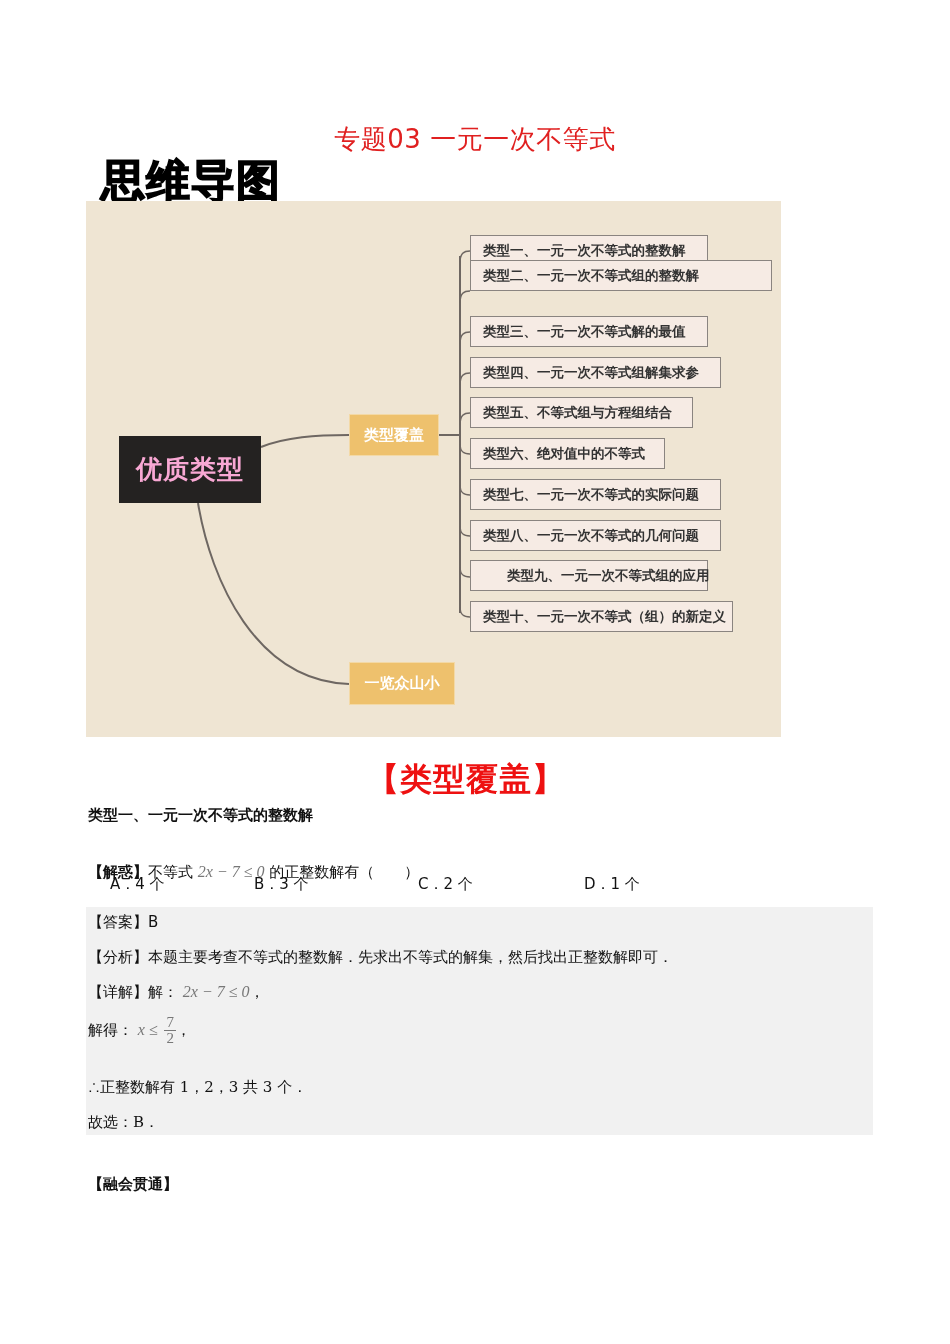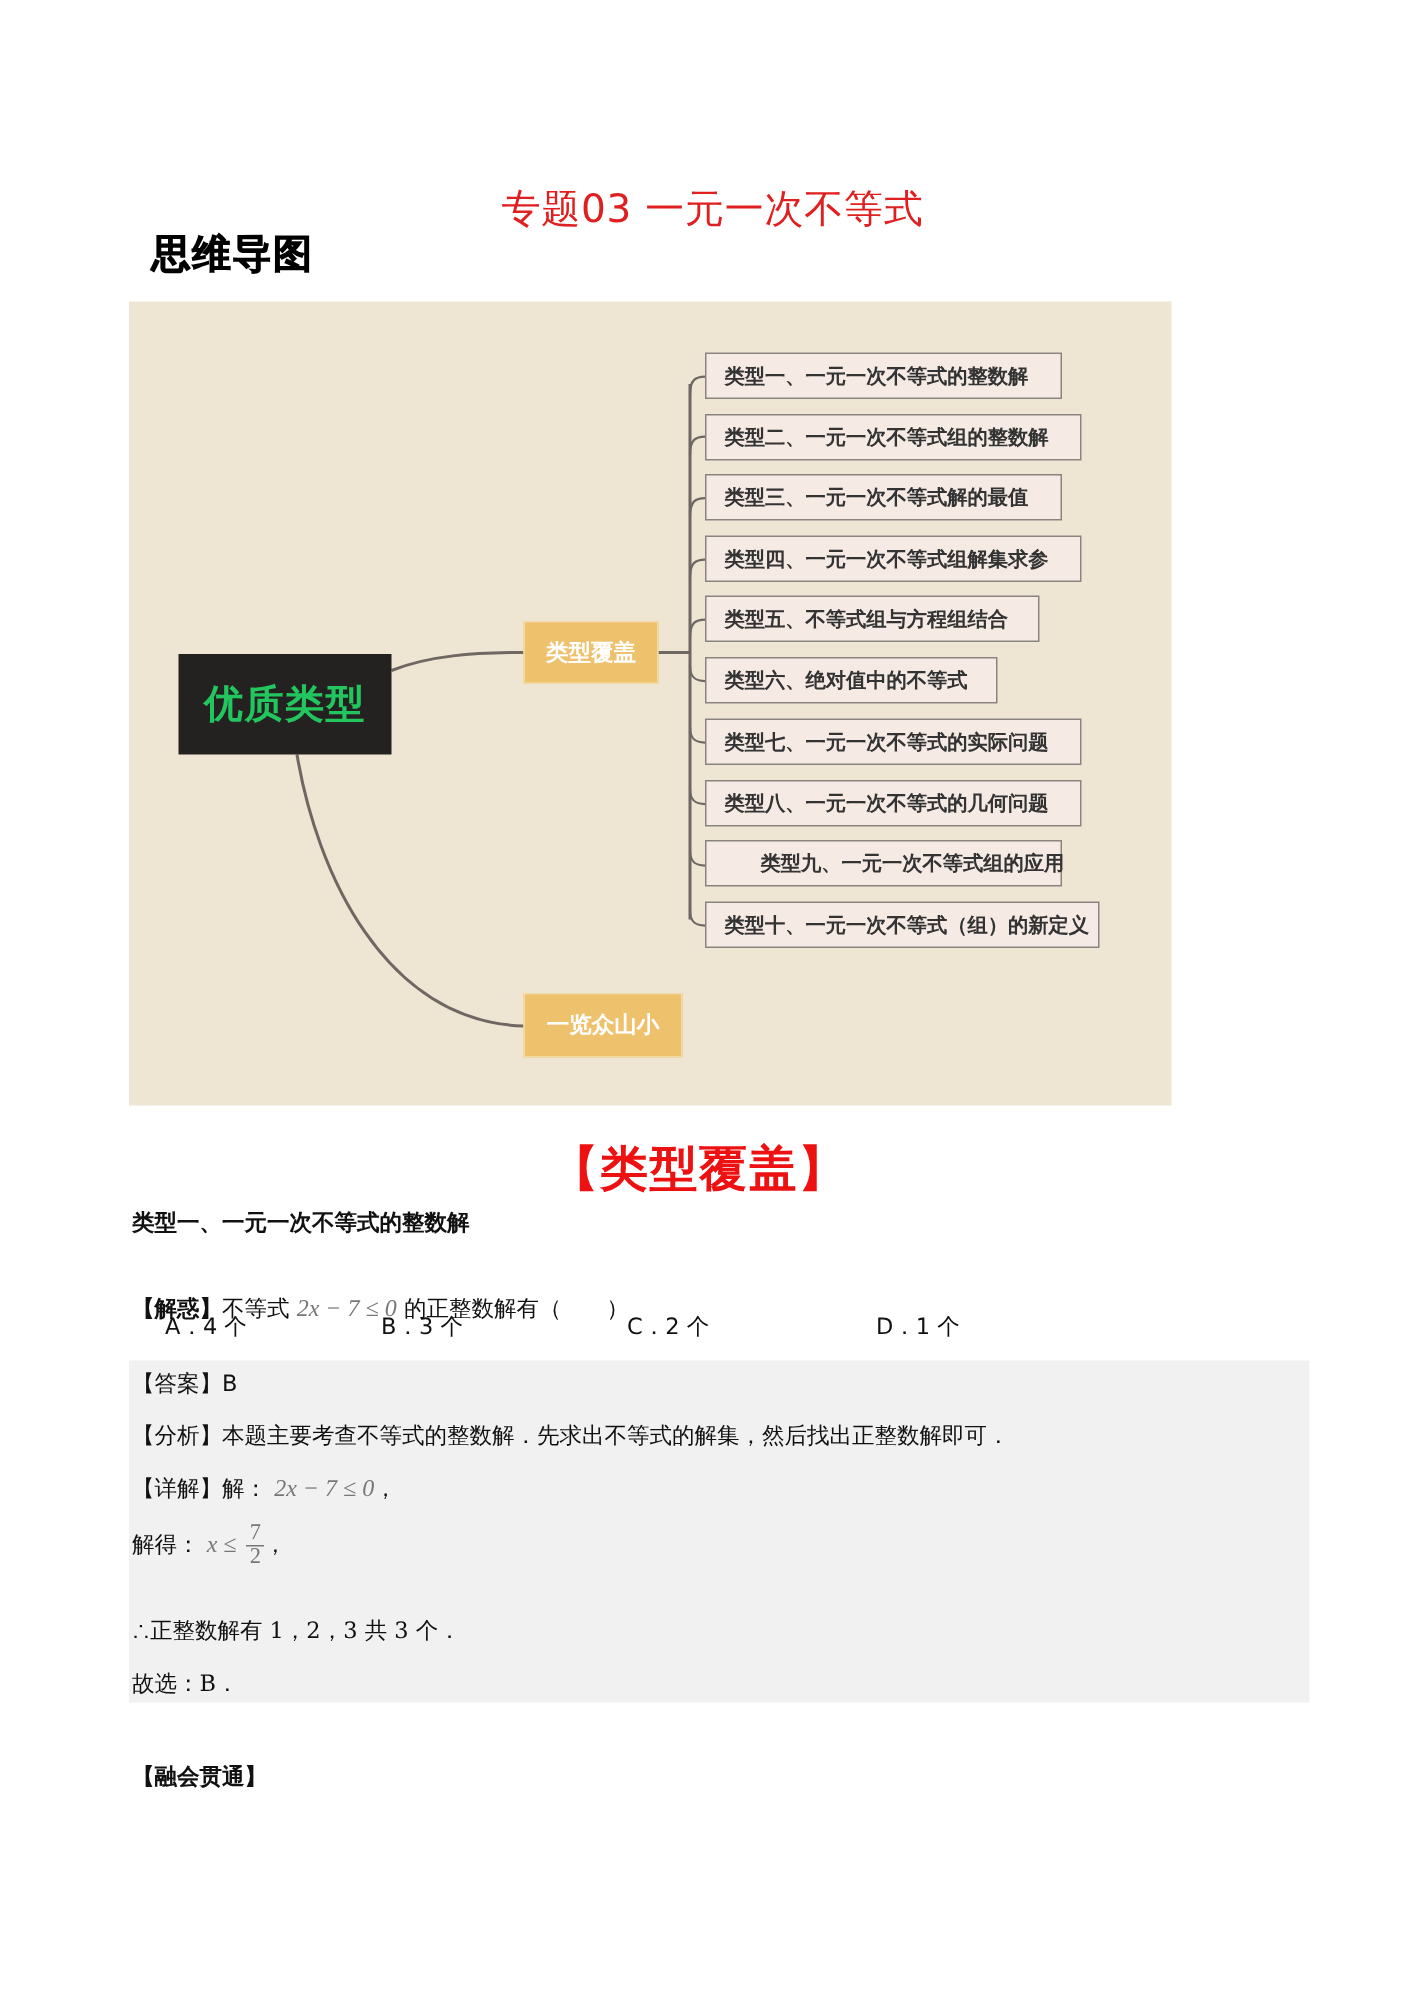--- a/index.html
+++ b/index.html
@@ -1,26 +1,26 @@
 <!DOCTYPE html>
 <html><head>
 <meta charset="utf-8">
 <style>
   html, body { margin:0; padding:0; background:#ffffff; }
   body { width:950px; height:1344px; position:relative; overflow:hidden;
          font-family:"DejaVu Sans", "Liberation Sans", sans-serif; color:#111; }
   .abs { position:absolute; }
   .doc-title { left:0; width:950px; top:122px; text-align:center; font-size:26px; color:#e02020;
                font-family:"DejaVu Sans", sans-serif; letter-spacing:0.5px; }
-  .mm-label { left:101px; top:152px; font-size:26px; font-weight:400; color:#000;
+  .mm-label { left:101px; top:152px; font-size:44px; font-weight:700; color:#000;
               letter-spacing:1px; -webkit-text-stroke:1.5px #000; }
   .mindmap { left:86px; top:201px; width:695px; height:536px; background:#efe5d3; }
   .mindmap svg { position:absolute; left:0; top:0; }
   .root { position:absolute; left:33px; top:235px; width:142px; height:67px; background:#242221;
-          color:#22c55e; font-weight:bold; font-size:26px; display:flex; align-items:center; justify-content:center;
+          color:#f9a8d4; font-weight:bold; font-size:26px; display:flex; align-items:center; justify-content:center;
           letter-spacing:1px; }
   .branch { position:absolute; background:#eec16d; color:#fff; font-weight:bold; font-size:15px;
             display:flex; align-items:center; justify-content:center; border:1px solid #f3d9a6; }
   .leaf { position:absolute; left:384px; height:31px; background:#f6ebe4; border:1px solid #8a8480;
           color:#333; font-weight:bold; font-size:13.5px; display:flex; align-items:center; padding-left:12px;
           box-sizing:border-box; white-space:nowrap; }
   .section-head { left:0; width:844px; top:758px; text-align:center; font-size:32px; font-weight:900;
                   color:#ee1111; letter-spacing:1px;padding-left:44px; }
   .q-type { left:88px; top:806px; font-size:15px; font-weight:bold; }
   .q-line { left:88px; top:839px; font-size:15px; font-family:"DejaVu Serif", serif;margin-top:24px; }
@@ -67,21 +67,21 @@
       <path d="M374 406 C 374 414, 378 416, 384 416"></path>
     </g>
   </svg>
 
   <div class="root">优质类型</div>
 
   <div class="branch" style="left:263px; top:213px; width:88px; height:40px;">类型覆盖</div>
   <div class="branch" style="left:263px; top:461px; width:104px; height:41px;">一览众山小</div>
 
   <div class="leaf" style="top:34px; width:238px;">类型一、一元一次不等式的整数解</div>
-  <div class="leaf" style="top:75px; width:251px;text-align:right;">类型二、一元一次不等式组的整数解</div>
+  <div class="leaf" style="top:59px; width:302px;text-align:right;">类型二、一元一次不等式组的整数解</div>
   <div class="leaf" style="top:115px; width:238px;">类型三、一元一次不等式解的最值</div>
   <div class="leaf" style="top:156px; width:251px;">类型四、一元一次不等式组解集求参</div>
   <div class="leaf" style="top:196px; width:223px;">类型五、不等式组与方程组结合</div>
   <div class="leaf" style="top:237px; width:195px;">类型六、绝对值中的不等式</div>
   <div class="leaf" style="top:278px; width:251px;">类型七、一元一次不等式的实际问题</div>
   <div class="leaf" style="top:319px; width:251px;">类型八、一元一次不等式的几何问题</div>
   <div class="leaf" style="top:359px; width:238px;padding-left:36px;">类型九、一元一次不等式组的应用</div>
   <div class="leaf" style="top:400px; width:263px;">类型十、一元一次不等式（组）的新定义</div>
 </div>
 

